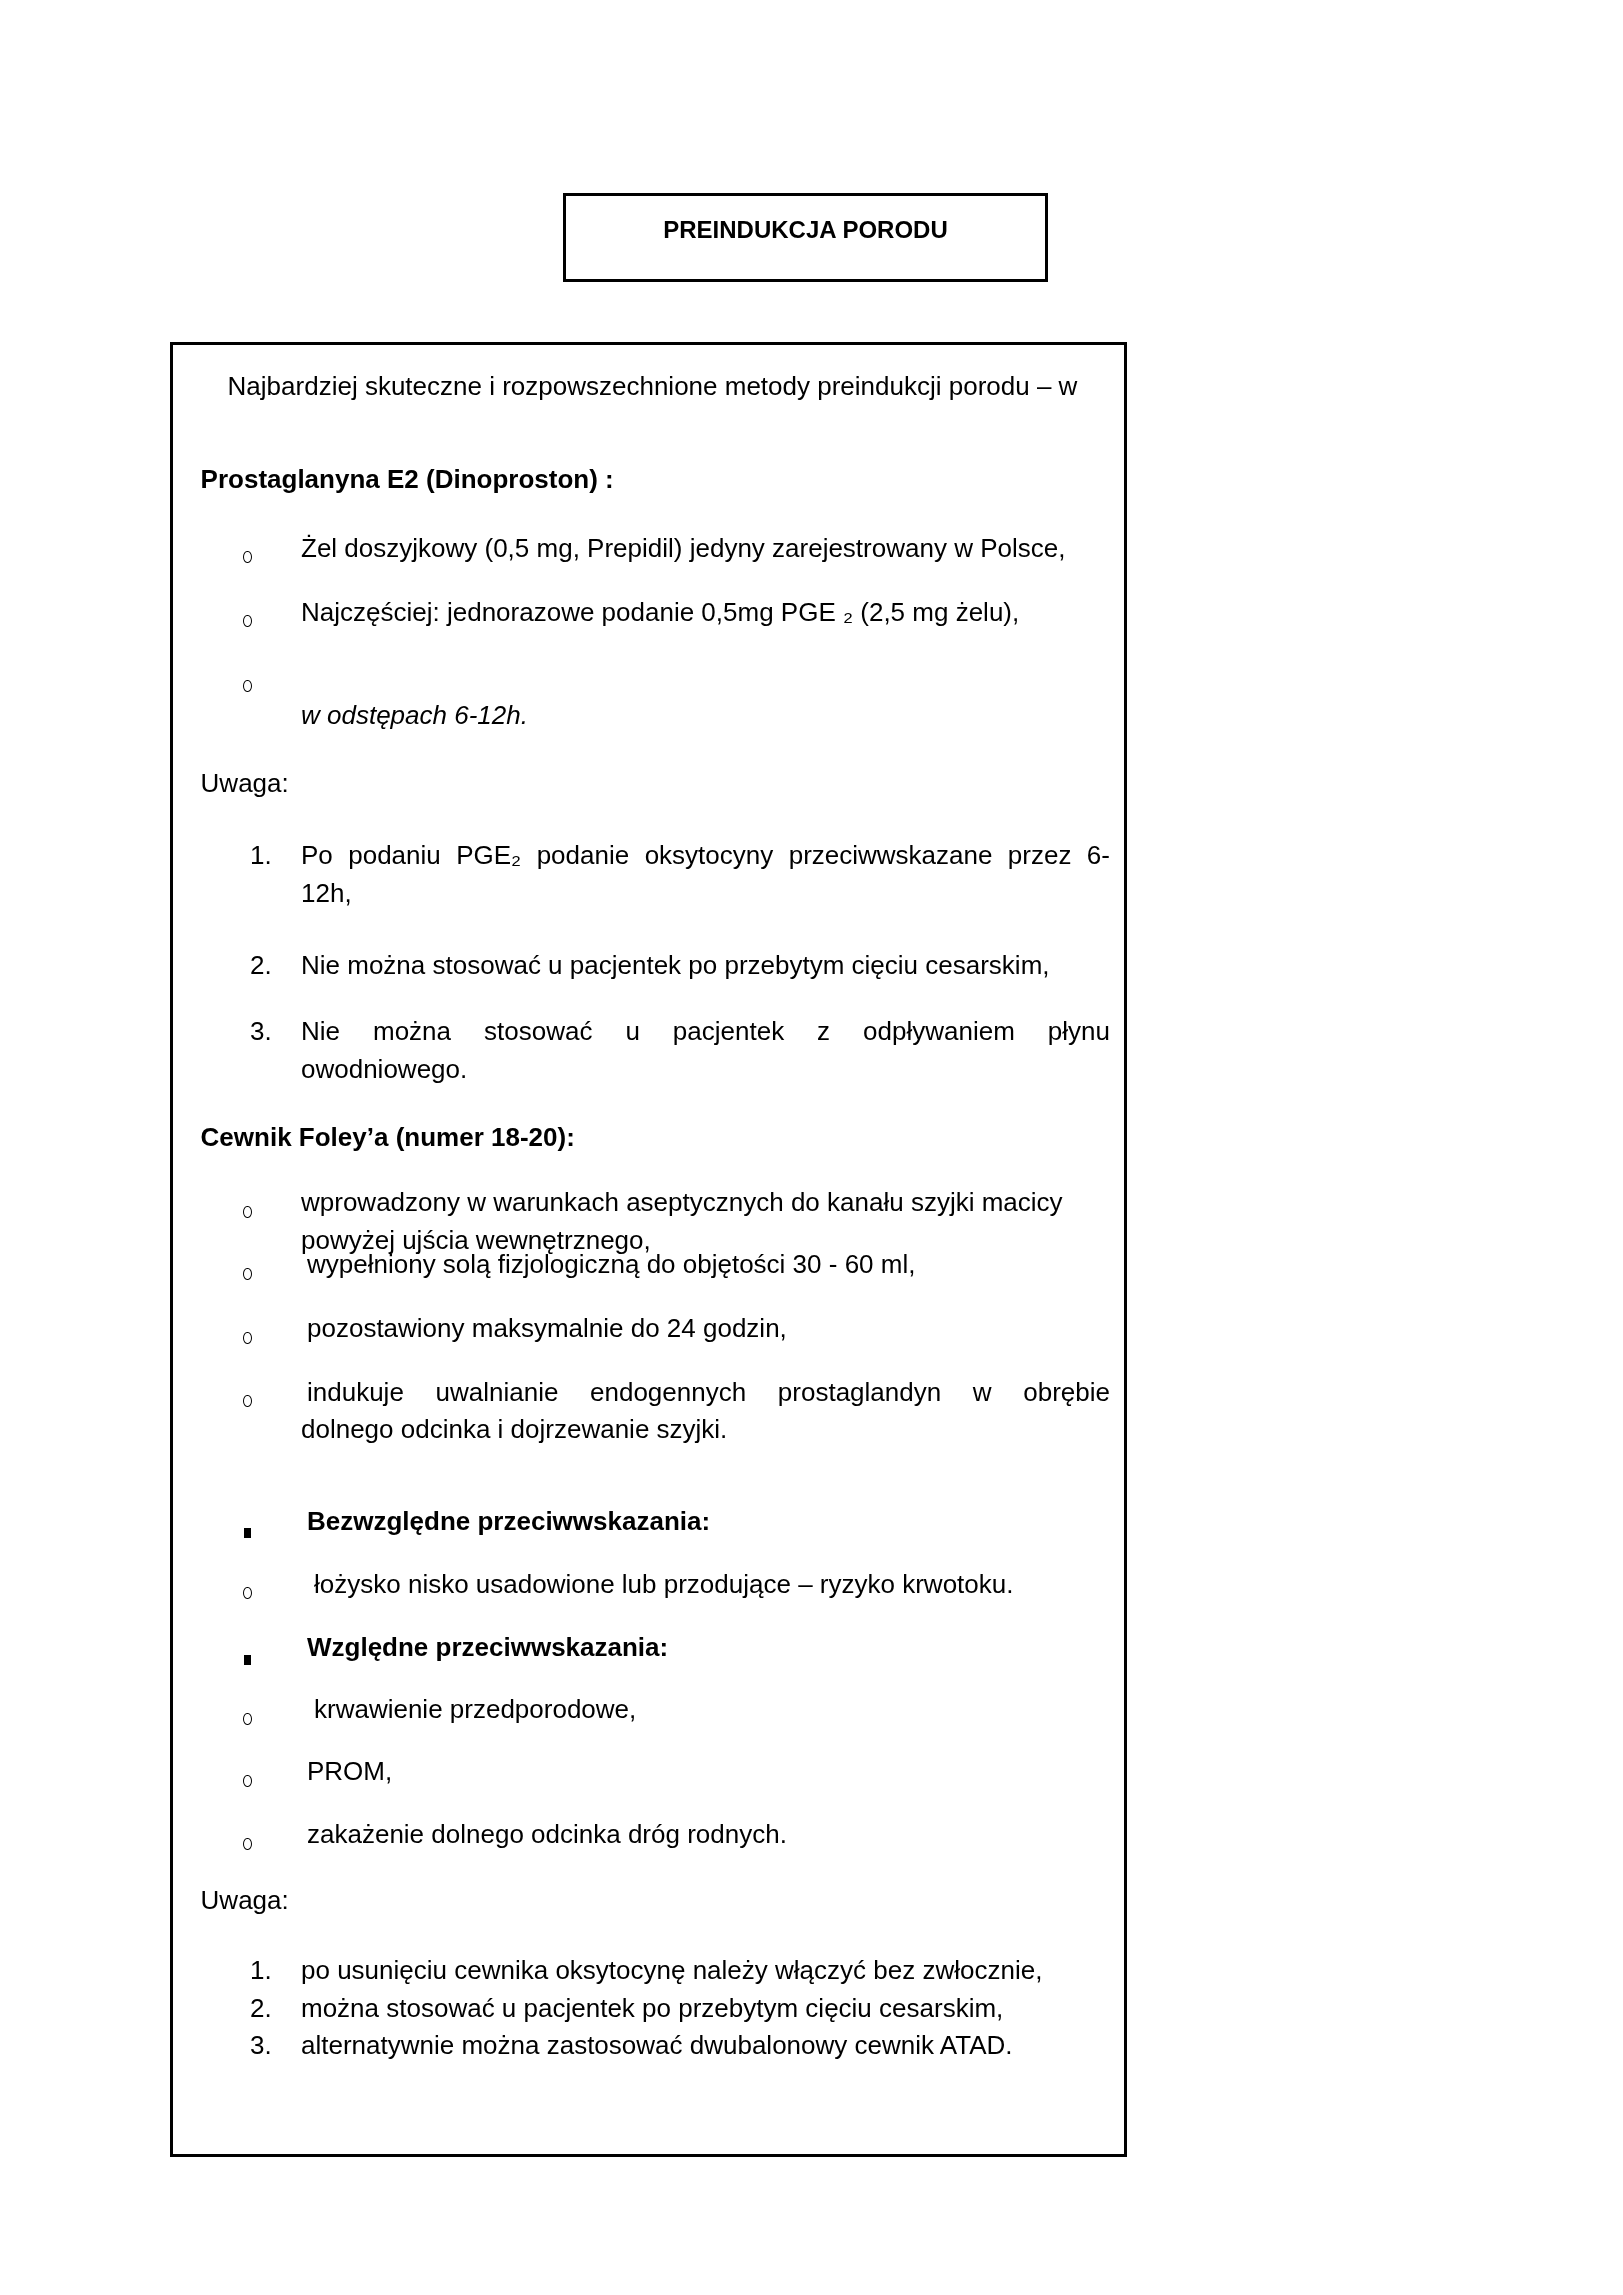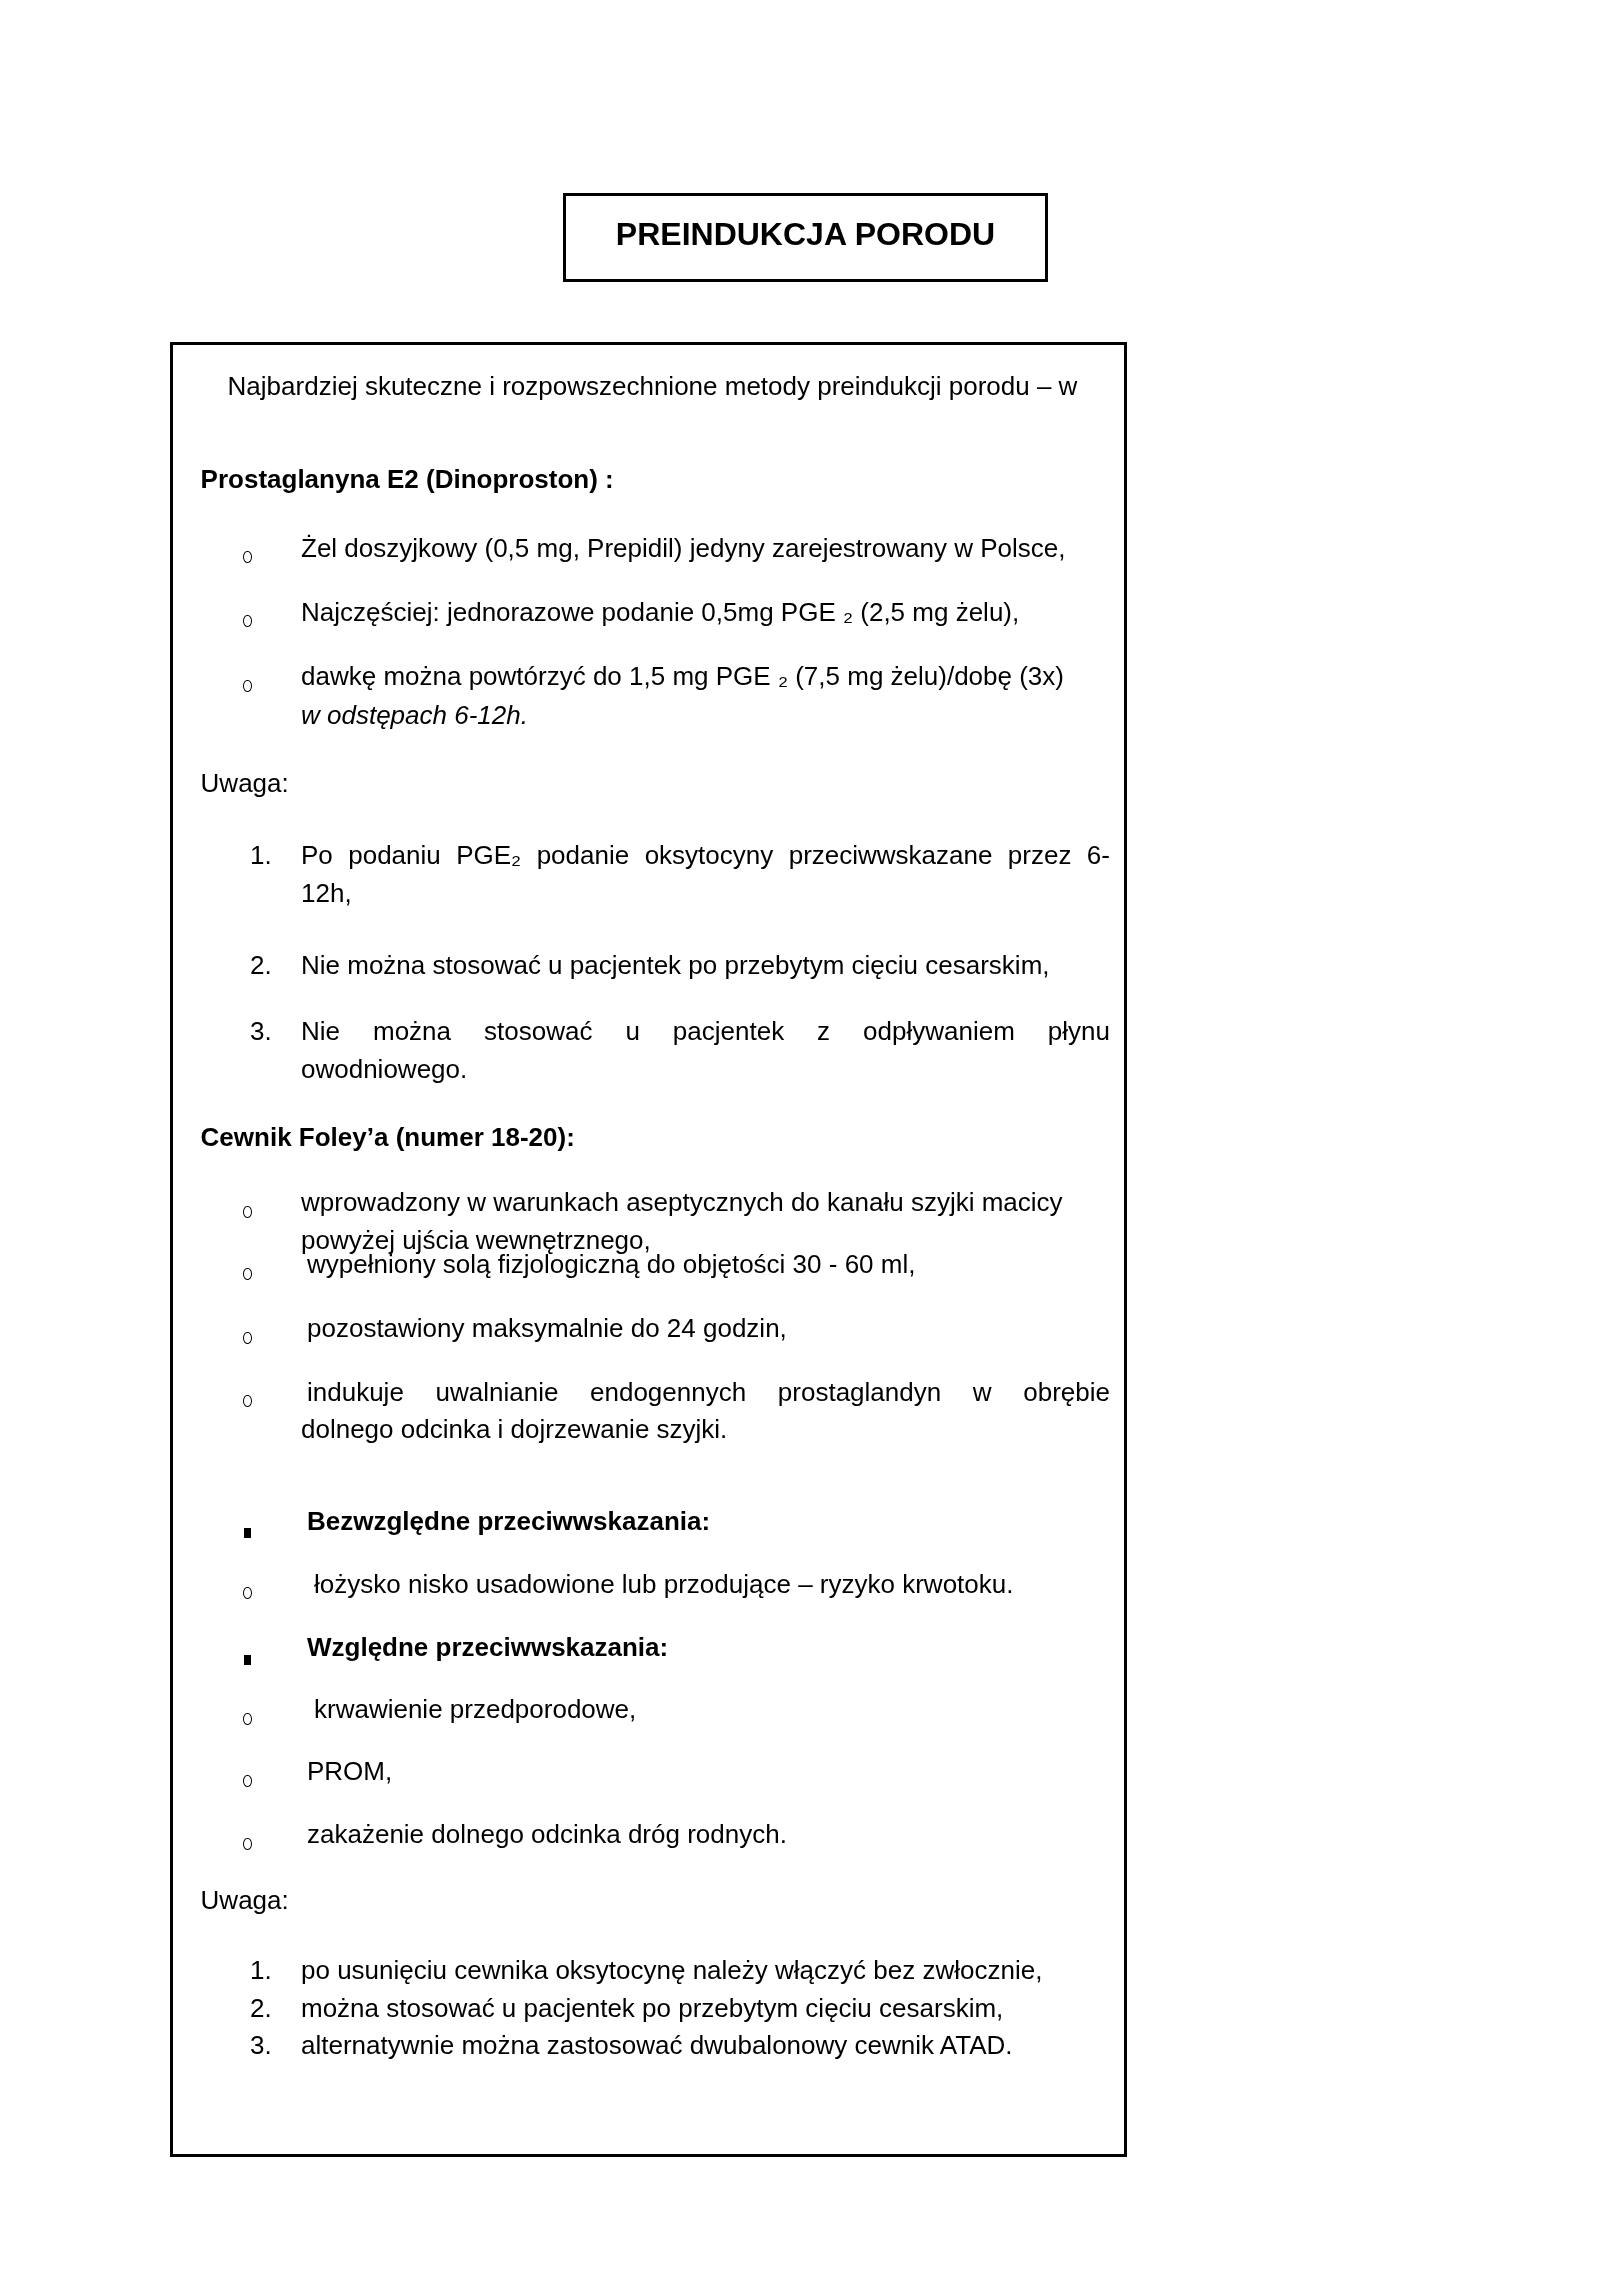--- a/index.html
+++ b/index.html
@@ -1,21 +1,21 @@
 <!DOCTYPE html>
 <html style="font-size:10.5px"><head>
 <meta charset="utf-8">
 <style>
   html, body { margin: 0; padding: 0; background: #ffffff; }
   body { width: 1623px; height: 2295px; position: relative; overflow: hidden;
          font-family: "Liberation Sans", "DejaVu Sans", sans-serif; color: #000; }
   .title-box { position: absolute; left: 563px; top: 193px; width: 485px; height: 89px;
                border: 3.3px solid #000; box-sizing: border-box; }
   .title-text { position: absolute; left: 0; right: 0; top: 19.6px; text-align: center;
-                font-weight: bold; font-size: 32px; letter-spacing: 0px; }
+                font-weight: bold; font-size: 24px; letter-spacing: 0px; }
   .main-box { position: absolute; left: 170px; top: 342px; width: 957px; height: 1815px;
               border: 3.3px solid #000; box-sizing: border-box; }
   .line { position: absolute; font-size: 26px; white-space: nowrap; line-height: 1; padding-left: 8px; }
   .center { left: 0; right: 0; text-align: center; }
   .bold { font-weight: bold; }
   .marker { position: absolute; font-size: 26px; line-height: 1; }
   .justify { text-align: justify; text-align-last: justify; white-space: normal; }
   .sq { display: inline-block; width: 7.2px; height: 9.8px; background: #000; }
   .circ { display: inline-block; width: 8.5px; height: 12.4px; border: 1.3px solid #000; border-radius: 50%; box-sizing: border-box; }
 </style>
@@ -32,21 +32,20 @@
 
   <div class="line bold" style="left:19.6px; top:121px;">Prostaglanyna E2 (Dinoproston) :</div>
 
   <span class="marker" style="left:70px; top:196px;"><span class="circ"></span></span>
   <div class="line" style="left:120px; top:190px;">Żel doszyjkowy (0,5 mg, Prepidil) jedyny zarejestrowany w Polsce,</div>
 
   <span class="marker" style="left:70px; top:260px;"><span class="circ"></span></span>
   <div class="line" style="left:120px; top:254px;">Najczęściej:  jednorazowe podanie 0,5mg PGE ₂ (2,5 mg żelu),</div>
 
   <span class="marker" style="left:70px; top:325px;"><span class="circ"></span></span>
-  <div class="line" style="left:120px; top:318px;">dawkę można powtórzyć do 1,5 mg PGE ₂  (7,5 mg żelu)/dobę (3x)</div>
   <div class="line" style="left:120px; top:357px;font-style:italic;">w odstępach 6-12h.</div>
 
   <div class="line" style="left:19.6px; top:425px;">Uwaga:</div>
 
   <div class="line" style="left:69px; top:497px;">1.</div>
   <div class="line justify" style="left:120px; width:809px; top:497px;">Po podaniu PGE₂ podanie oksytocyny przeciwwskazane przez 6-</div>
   <div class="line" style="left:120px; top:535px;">12h,</div>
 
   <div class="line" style="left:69px; top:607px;">2.</div>
   <div class="line" style="left:120px; top:607px;">Nie można stosować u pacjentek po przebytym cięciu cesarskim,</div>

